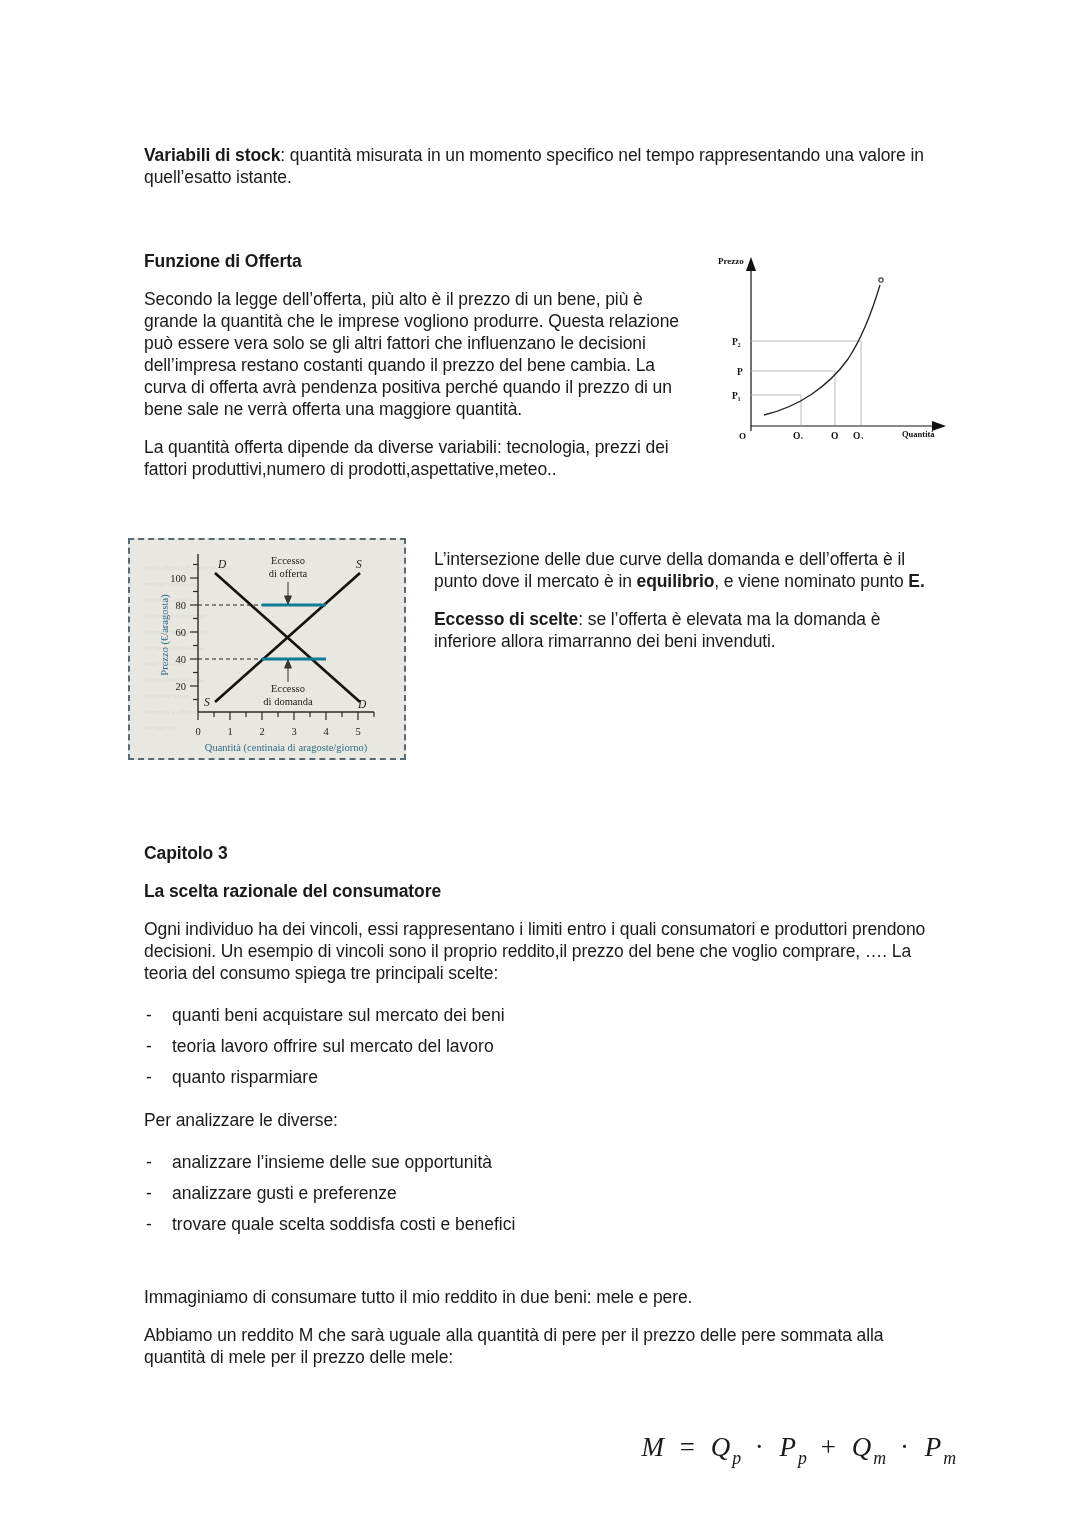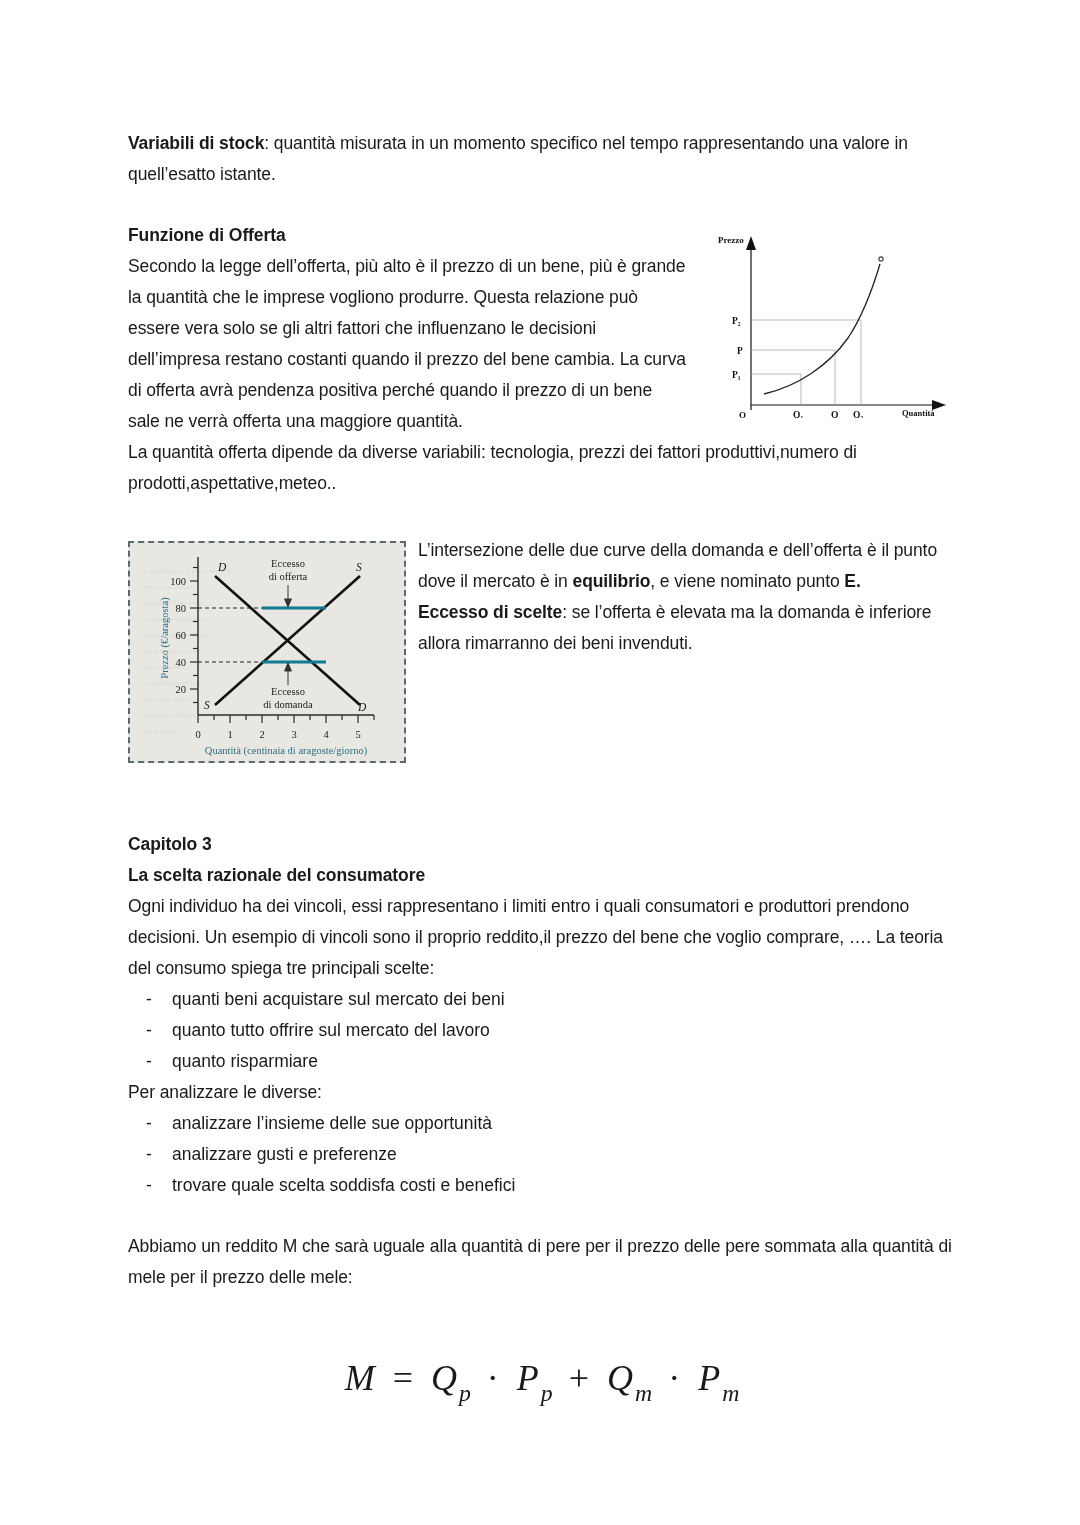--- a/index.html
+++ b/index.html
@@ -22,34 +22,34 @@
     height: 1525px;
     background: #fff;
   }
   .content {
     position: absolute;
     left: 128px;
     top: 128px;
     width: 828px;
   }
   p, .para {
-    margin: 0;
+    margin: 16px;
     font-size: 17.5px;
-    line-height: 31px;
+    line-height: 22px;
     letter-spacing: -0.1px;
   }
   .b { font-weight: bold; }
   .spacer-30 { height: 30px; }
 
   
   .fig1 {
     float: right;
     width: 250px;
     height: 190px;
-    margin: 8px 0 4px 18px;
+    margin: 15px 0 4px 18px;
   }
   .narrow { width: 575px; }
 
   
   .fig2 {
     position: absolute;
     left: 0px;
     top: 0px;
     width: 278px;
     height: 222px;
@@ -79,24 +79,24 @@
   .bullet-dash {
     width: 44px;
     flex: 0 0 44px;
     padding-left: 18px;
     box-sizing: border-box;
   }
   .bullet-text { flex: 1; }
 
   
   .formula {
-    text-align: center;
+    text-align: right;
     font-family: "Liberation Serif", serif;
     font-style: italic;
-    font-size: 36px;
+    font-size: 27px;
     letter-spacing: 2px;
     margin-top: 64px;
   }
   .formula sub {
     font-size: 0.66em;
     vertical-align: -0.45em;
     font-style: italic;
     letter-spacing: 0;
   }
   .op { font-style: normal; padding: 0 5px; }
@@ -279,21 +279,21 @@
     <div class="para b">Capitolo 3</div>
     <div class="para b">La scelta razionale del consumatore</div>
     <div class="para">Ogni individuo ha dei vincoli, essi rappresentano i limiti entro i quali consumatori e produttori prendono decisioni. Un esempio di vincoli sono il proprio reddito,il prezzo del bene che voglio comprare, …. La teoria del consumo spiega tre principali scelte:</div>
 
     <div class="bullet-row">
       <span class="bullet-dash">-</span>
       <span class="bullet-text">quanti beni acquistare sul mercato dei beni</span>
     </div>
     <div class="bullet-row">
       <span class="bullet-dash">-</span>
-      <span class="bullet-text">quanto tutto offrire sul mercato del lavoro</span>
+      <span class="bullet-text">teoria lavoro offrire sul mercato del lavoro</span>
     </div>
     <div class="bullet-row">
       <span class="bullet-dash">-</span>
       <span class="bullet-text"> quanto risparmiare</span>
     </div>
 
     <div class="para">Per analizzare le diverse:</div>
 
     <div class="bullet-row">
       <span class="bullet-dash">-</span>
@@ -303,20 +303,21 @@
       <span class="bullet-dash">-</span>
       <span class="bullet-text">analizzare gusti e preferenze</span>
     </div>
     <div class="bullet-row">
       <span class="bullet-dash">-</span>
       <span class="bullet-text">trovare quale scelta soddisfa costi e benefici</span>
     </div>
 
     <div class="spacer-30"></div>
 
+    <div class="para">Immaginiamo di consumare tutto il mio reddito in due beni: mele e pere.</div>
     <div class="para">Abbiamo un reddito M che sarà uguale alla quantità di pere per il prezzo delle pere sommata alla quantità di mele per il prezzo delle mele:</div>
 
     <div class="formula">
       <span>M</span>
       <span class="op">=</span>
       <span>Q</span><sub>p</sub>
       <span class="op">·</span>
       <span>P</span><sub>p</sub>
       <span class="op">+</span>
       <span>Q</span><sub>m</sub>

